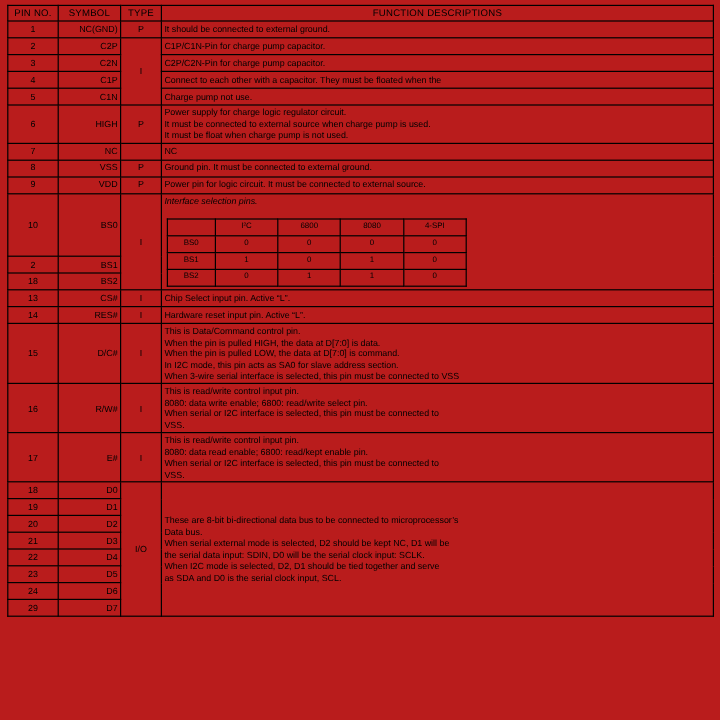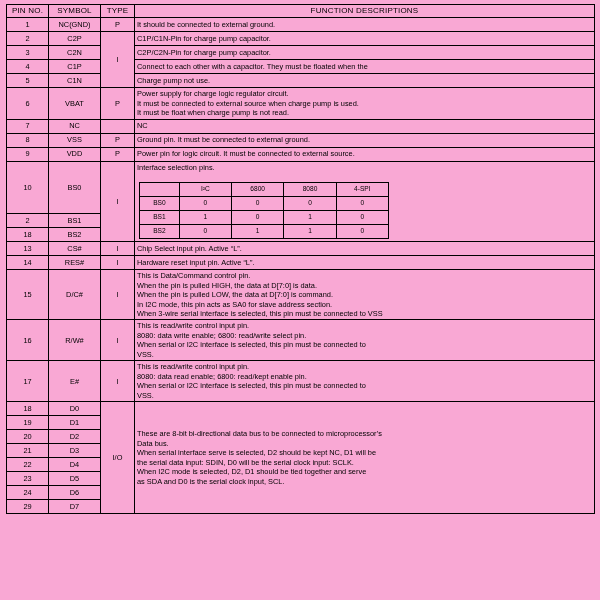--- a/index.html
+++ b/index.html
@@ -12,21 +12,21 @@
     height: 600px;
     font-family: "Liberation Sans", sans-serif;
     color: #000000;
     overflow: hidden;
   }
   #page {
     width: 600px;
     height: 600px;
     box-sizing: border-box;
     padding: 4px 6px 4px 6px;
-    background: #f9a8d4;
+    background: #b91c1c;
   }
   table.pintable {
     width: 588px;
     border-collapse: collapse;
     table-layout: fixed;
     font-size: 7.4px;
     line-height: 1.28;
   }
   table.pintable td, table.pintable th {
     border: 1px solid #000000;
@@ -40,21 +40,21 @@
     font-weight: normal;
     padding: 2px 2px;
     letter-spacing: 0.2px;
   }
   col.c-no    { width: 42px; }
   col.c-sym   { width: 52px; }
   col.c-type  { width: 34px; }
   col.c-desc  { width: 460px; }
 
   td.num   { text-align: center; }
-  td.sym   { text-align: center; }
+  td.sym   { text-align: right; }
   td.type  { text-align: center; }
   td.desc  { text-align: left; padding-left: 4px; }
   td.desc .line { display: block; white-space: nowrap; }
   .rowh { height: 14px; }
 
   
   table.bstable {
     border-collapse: collapse;
     table-layout: fixed;
     font-size: 6.6px;
@@ -63,21 +63,21 @@
   }
   table.bstable td {
     border: 1px solid #000000;
     text-align: center;
     padding: 1px 1px;
     height: 11px;
   }
   col.bs-lbl { width: 38px; }
   col.bs-v   { width: 50px; }
   .bs-wrap { padding-top: 1px; }
-  .bs-caption { display: block; margin-bottom: 10px; }
+  .bs-caption { display: block; margin-bottom: 10px; font-style: italic; }
 </style>
 </head>
 <body>
 
 <div id="page">
   <table class="pintable">
     <colgroup>
       <col class="c-no">
         <col class="c-sym">
         <col class="c-type">
@@ -127,26 +127,26 @@
       <tr class="rowh">
         <td class="num">5</td>
         <td class="sym">C1N</td>
         <td class="desc">
           <span class="line">Charge pump not use.</span>
         </td>
       </tr>
 
       <tr>
         <td class="num">6</td>
-        <td class="sym">VBAT</td>
+        <td class="sym">HIGH</td>
         <td class="type">P</td>
         <td class="desc">
           <span class="line">Power supply for charge logic regulator circuit.</span>
           <span class="line">It must be connected to external source when charge pump is used.</span>
-          <span class="line">It must be float when charge pump is not read.</span>
+          <span class="line">It must be float when charge pump is not used.</span>
         </td>
       </tr>
 
       <tr class="rowh">
         <td class="num">7</td>
         <td class="sym">NC</td>
         <td class="type"></td>
         <td class="desc">
           <span class="line">NC</span>
         </td>
@@ -281,21 +281,21 @@
         </td>
       </tr>
 
       <tr class="rowh">
         <td class="num">18</td>
         <td class="sym">D0</td>
         <td class="type" rowspan="8">I/O</td>
         <td class="desc" rowspan="8">
           <span class="line">These are 8-bit bi-directional data bus to be connected to microprocessor’s</span>
           <span class="line">Data bus.</span>
-          <span class="line">When serial interface serve is selected, D2 should be kept NC, D1 will be</span>
+          <span class="line">When serial external mode is selected, D2 should be kept NC, D1 will be</span>
           <span class="line">the serial data input: SDIN, D0 will be the serial clock input: SCLK.</span>
           <span class="line">When I2C mode is selected, D2, D1 should be tied together and serve</span>
           <span class="line">as SDA and D0 is the serial clock input, SCL.</span>
         </td>
       </tr>
       <tr class="rowh">
         <td class="num">19</td>
         <td class="sym">D1</td>
       </tr>
       <tr class="rowh">

